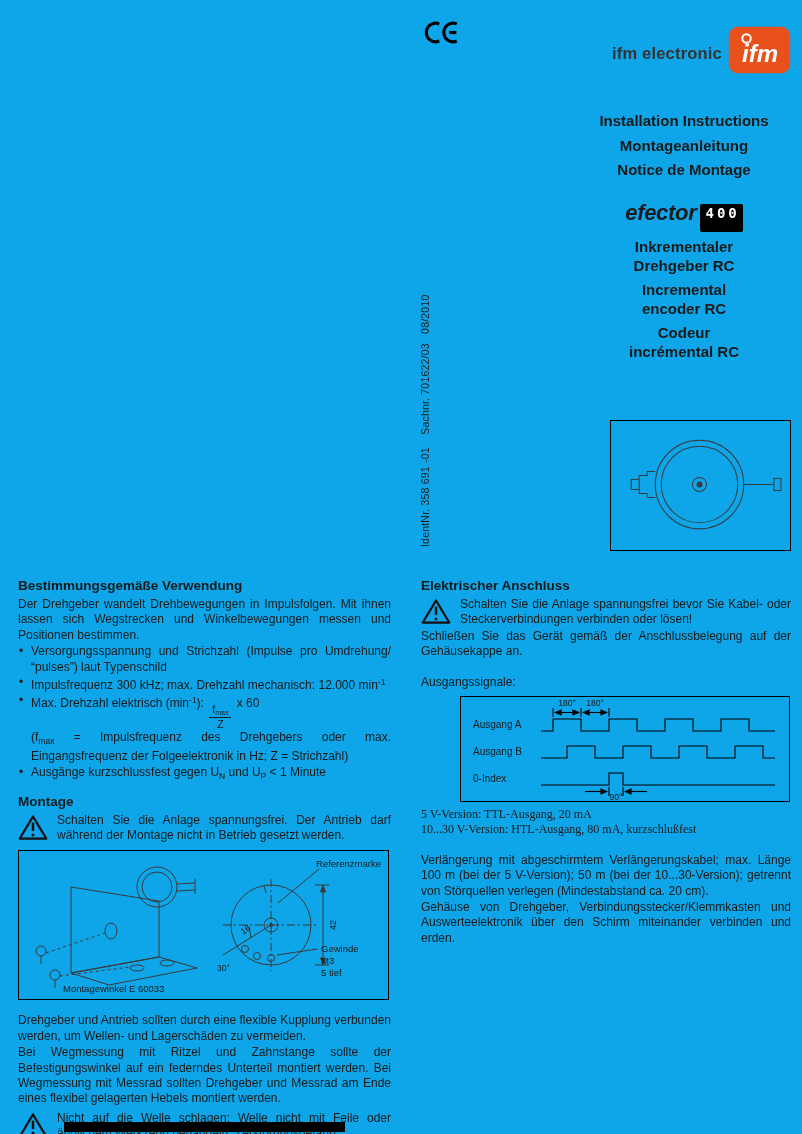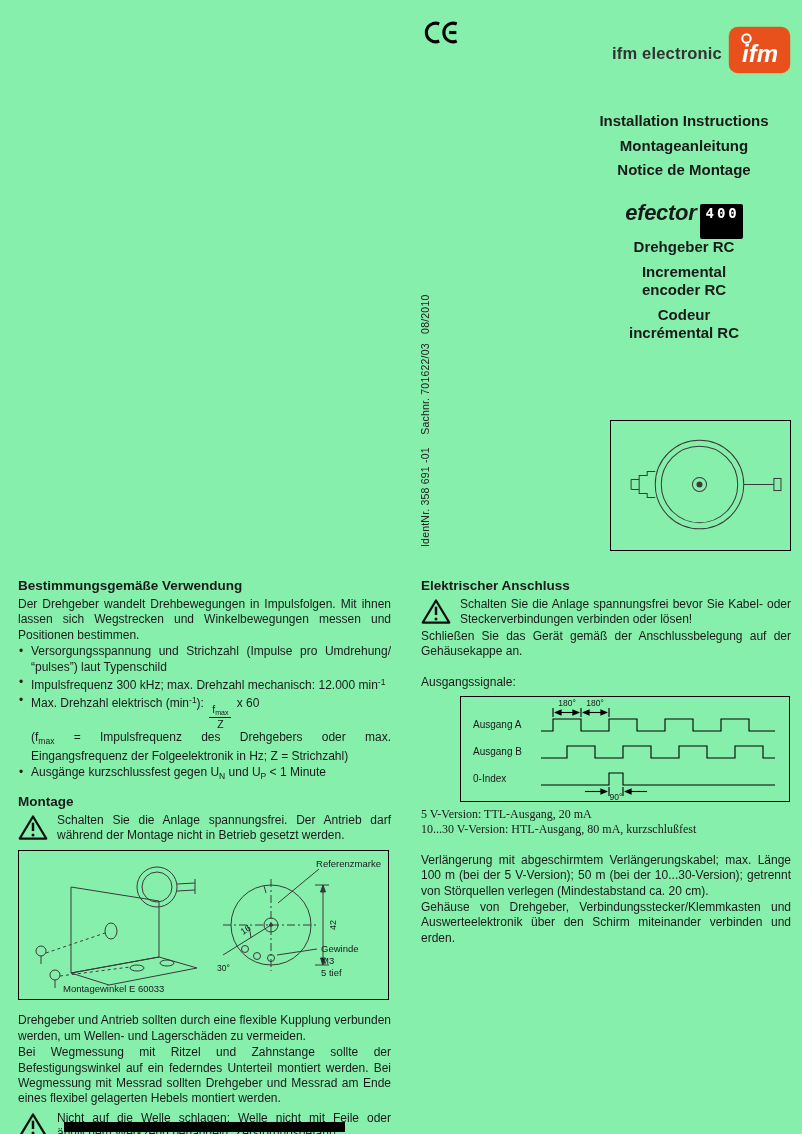--- a/index.html
+++ b/index.html
@@ -2,41 +2,41 @@
 <html><head>
 <meta charset="utf-8">
 <style>
   * { margin:0; padding:0; box-sizing:border-box; }
   html,body { background:#fff; }
   body {
     width:802px; height:1134px; position:relative;
     font-family:"Liberation Sans","DejaVu Sans",sans-serif;
     color:#1a1a1a;
   }
-  .page { position:absolute; inset:0; width:802px; height:1134px; background:#86efac; overflow:hidden; }
+  .page { position:absolute; inset:0; width:802px; height:1134px; background:#0ea5e9; overflow:hidden; }
 
   
   .ce-mark { position:absolute; left:421px; top:19px; width:40px; height:27px; }
   .ce-stroke { fill:none; stroke:#000; stroke-width:4.4; }
 
   .brand-row { position:absolute; left:480px; top:44px; width:242px; text-align:right; }
   .brand-text { font-size:16.5px; font-weight:bold; color:#333; letter-spacing:.2px; }
 
   .ifm-logo { position:absolute; left:728px; top:26px; width:63px; height:48px; }
   .ifm-logo-text { font-size:24px; font-weight:bold; font-style:italic; fill:#fff; }
 
   .doc-titles { position:absolute; left:576px; top:109px; width:216px; text-align:center; }
   .doc-title { font-size:15px; font-weight:bold; line-height:24.5px; }
 
   .efector { position:absolute; left:576px; top:200px; width:216px; text-align:center; }
   .efector-name { font-size:22px; font-weight:bold; font-style:italic; letter-spacing:-.3px; }
   .efector-series {
     display:inline-block; background:#000; color:#fff; font-weight:bold; font-size:14px;
     font-family:"DejaVu Sans Mono",monospace; letter-spacing:3px;
-    padding:1px 3px 18px 5px; margin-left:4px; border-radius:2px; vertical-align:2px;
+    padding:1px 3px 11px 5px; margin-left:4px; border-radius:2px; vertical-align:2px;
   }
 
   .product-titles { position:absolute; left:576px; top:238px; width:216px; text-align:center; font-weight:bold; font-size:15px; }
   .pt-group { line-height:18.5px; margin-bottom:6px; }
 
   .ident-vertical {
     position:absolute; left:419px; top:547px;
     transform:rotate(-90deg); transform-origin:0 0;
     font-size:10.5px; color:#222; white-space:pre; letter-spacing:.2px;
   }
@@ -113,20 +113,21 @@
     <div class="doc-title">Montageanleitung</div>
     <div class="doc-title">Notice de Montage</div>
   </div>
 
   <div class="efector">
     <span class="efector-name">efector</span><span class="efector-series">400</span>
   </div>
 
   <div class="product-titles">
     <div class="pt-group">
+      <div>Inkrementaler</div>
       <div>Drehgeber RC</div>
     </div>
     <div class="pt-group">
       <div>Incremental</div>
       <div>encoder RC</div>
     </div>
     <div class="pt-group">
       <div>Codeur</div>
       <div>incrémental RC</div>
     </div>

